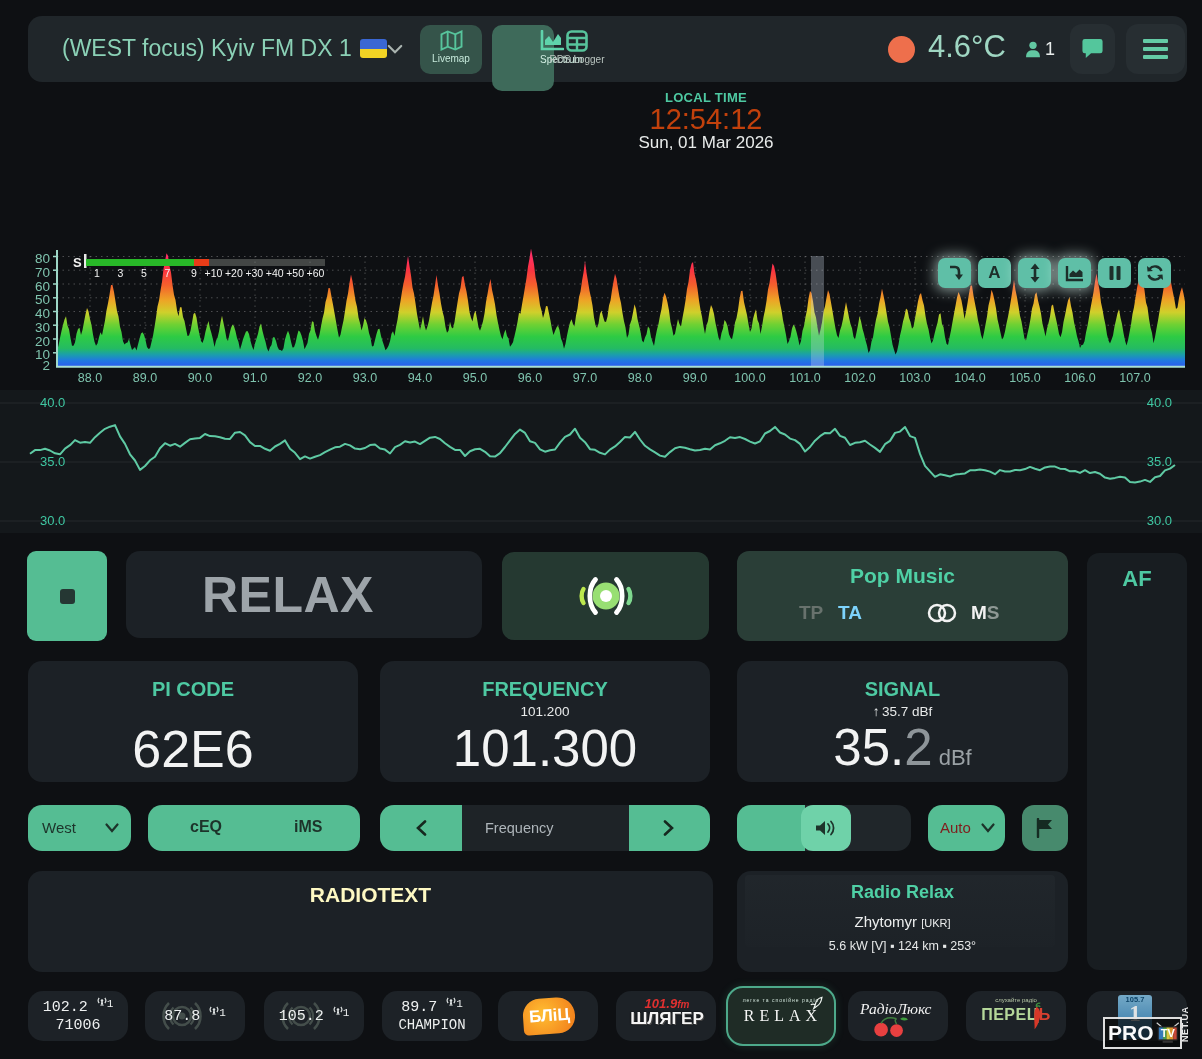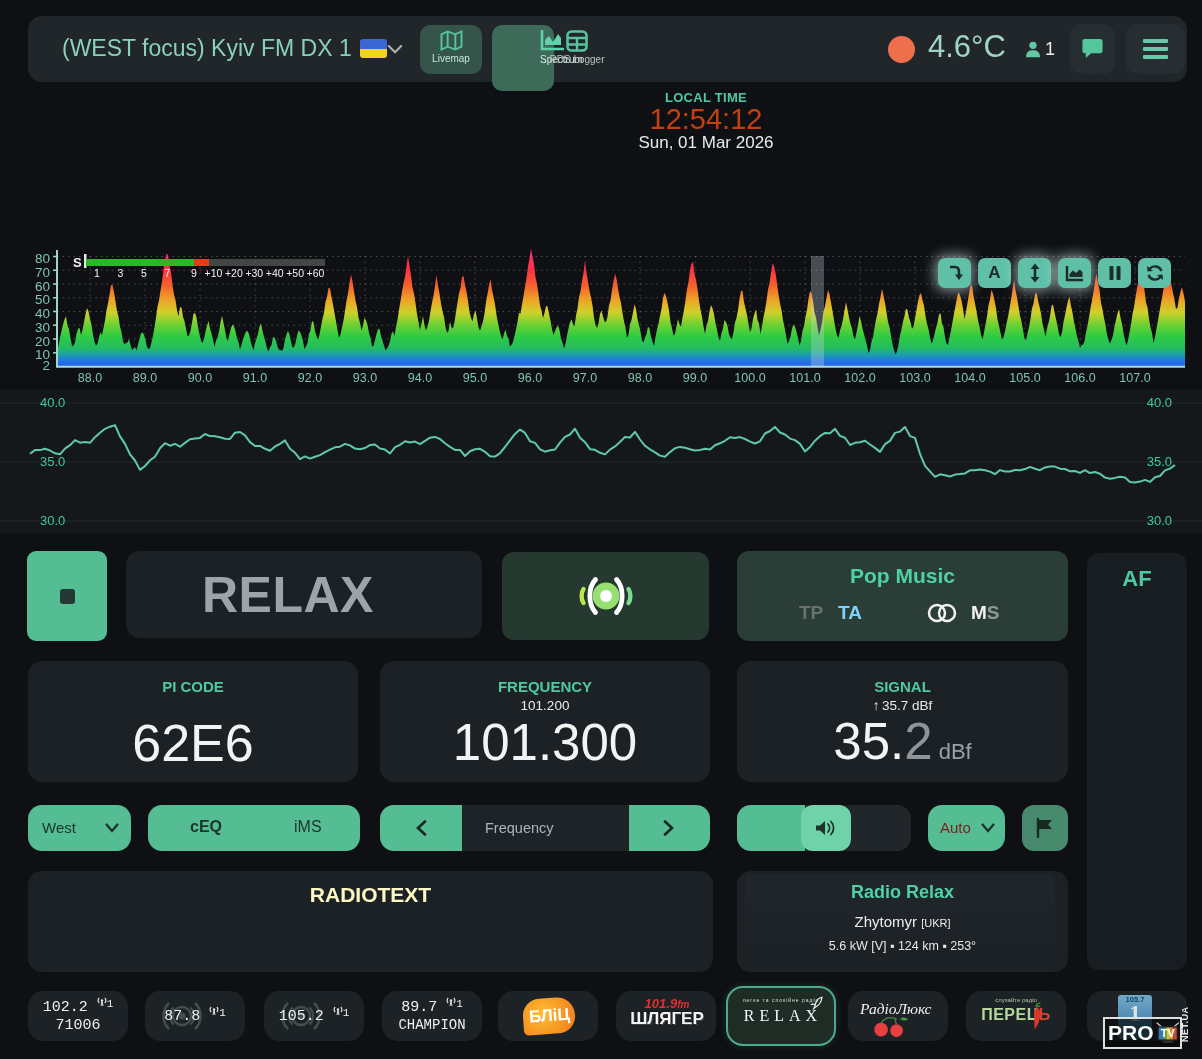--- a/index.html
+++ b/index.html
@@ -1,20 +1,20 @@
 <!DOCTYPE html>
 <html><head><meta charset="utf-8">
 <style>
 *{margin:0;padding:0;box-sizing:border-box;}
 html,body{width:1202px;height:1059px;background:#0e1013;overflow:hidden;
  font-family:"Liberation Sans",sans-serif;}
 .abs{position:absolute;}
 #page{position:relative;width:1202px;height:1059px;background:#0e1013;}
 .panel{background:#1c2126;border-radius:14px;}
-.hdr{color:#4ec9a2;font-weight:bold;font-size:15px;text-align:center;}
+.hdr{color:#4ec9a2;font-weight:bold;font-size:20px;text-align:center;}
 .serif{font-family:"Liberation Serif",serif;}
 .mono{font-family:"Liberation Mono",monospace;}
 </style></head>
 <body>
 <div id="page">
 
 <div class="abs" style="left:28px;top:16px;width:1159px;height:66px;background:#20262a;border-radius:14px;"></div>
 <div class="abs" id="ttl" style="left:62px;top:35px;font-size:23px;color:#8bd1b6;">(WEST focus) Kyiv FM DX 1</div>
 <div class="abs" style="left:360px;top:39px;width:27px;height:19px;border-radius:3px;overflow:hidden;">
  <div style="width:100%;height:50%;background:#3a67d3;"></div>
@@ -262,21 +262,21 @@
 </div>
 
 <div class="abs" style="left:28px;top:805px;width:103px;height:46px;background:#55bd93;border-radius:14px;">
  <span style="position:absolute;left:14px;top:14px;font-size:15px;color:#1d332a;">West</span>
  <svg style="position:absolute;right:12px;top:18px;" width="14" height="10" viewBox="0 0 14 10">
         <path d="M1.5 1.5 L7 8 L12.5 1.5" stroke="#1d332a" stroke-width="2.2" fill="none" stroke-linecap="round"></path>
       </svg>
 </div>
 <div class="abs" style="left:148px;top:805px;width:212px;height:46px;background:#55bd93;border-radius:14px;">
  <span style="position:absolute;left:42px;top:13px;font-size:16px;font-weight:bold;color:#1d332a;">cEQ</span>
- <span style="position:absolute;left:146px;top:13px;font-size:16px;font-weight:normal;color:#1d332a;">iMS</span>
+ <span style="position:absolute;left:146px;top:13px;font-size:16px;font-weight:bold;color:#1d332a;">iMS</span>
 </div>
 <div class="abs" style="left:380px;top:805px;width:330px;height:46px;background:#1e2327;border-radius:14px;overflow:hidden;">
  <div style="position:absolute;left:0;top:0;width:82px;height:46px;background:#55bd93;"></div>
  <svg style="position:absolute;left:36px;top:15px;" width="11" height="16" viewBox="0 0 11 16">
         <path d="M9 1.5 L2 8 L9 14.5" stroke="#16281f" stroke-width="2.6" fill="none" stroke-linecap="round"></path>
       </svg>
  <span style="position:absolute;left:105px;top:15px;font-size:14.5px;color:#aeb5ba;">Frequency</span>
  <div style="position:absolute;right:0;top:0;width:81px;height:46px;background:#55bd93;"></div>
  <svg style="position:absolute;right:36px;top:15px;" width="11" height="16" viewBox="0 0 11 16">
         <path d="M2 1.5 L9 8 L2 14.5" stroke="#16281f" stroke-width="2.6" fill="none" stroke-linecap="round"></path>

